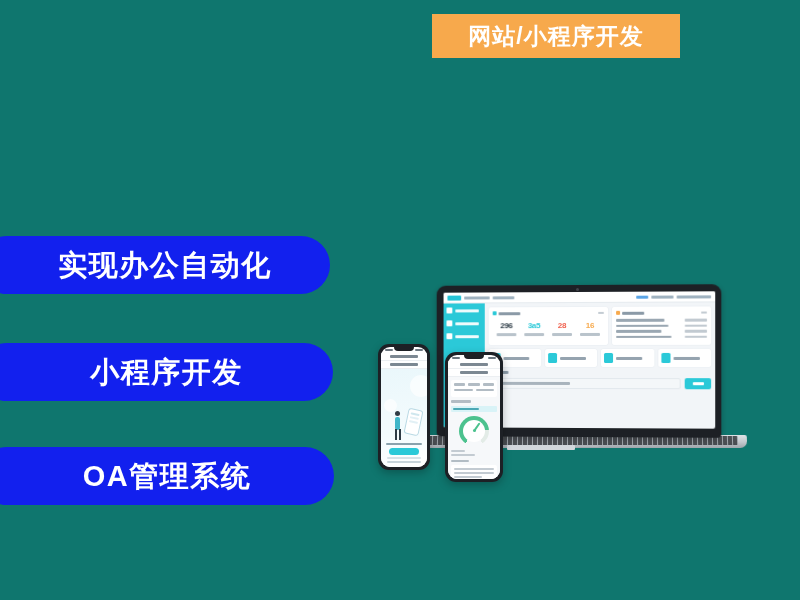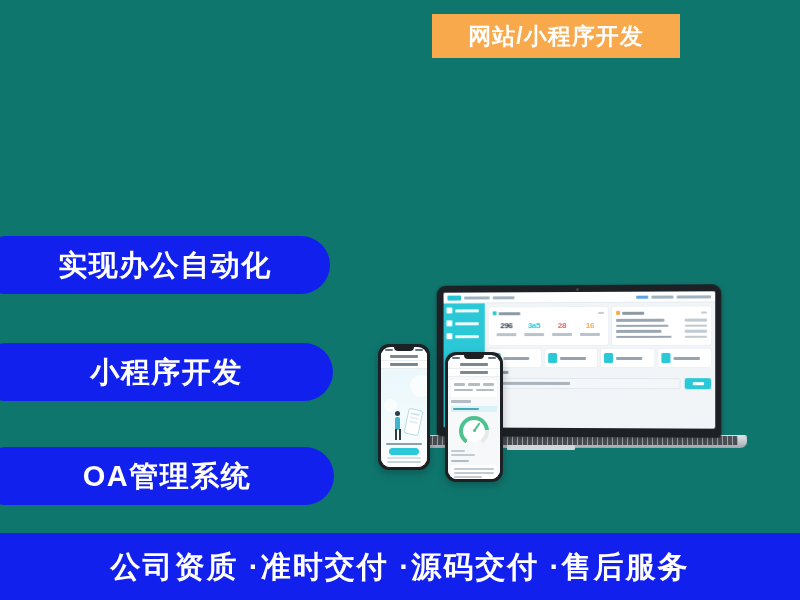--- a/index.html
+++ b/index.html
@@ -451,17 +451,14 @@
             <div class="d-sub"></div>
             <div class="d-sub"></div>
             <div class="d-sub" style="width:70%"></div>
           </div>
         </div>
       </div>
     </div>
 
   </div>
 
-  <div class="footer">
-    <span class="footer-text">公司资质  ·准时交付  ·源码交付  ·售后服务</span>
-  </div>
 
 </div>
 
 </body></html>

